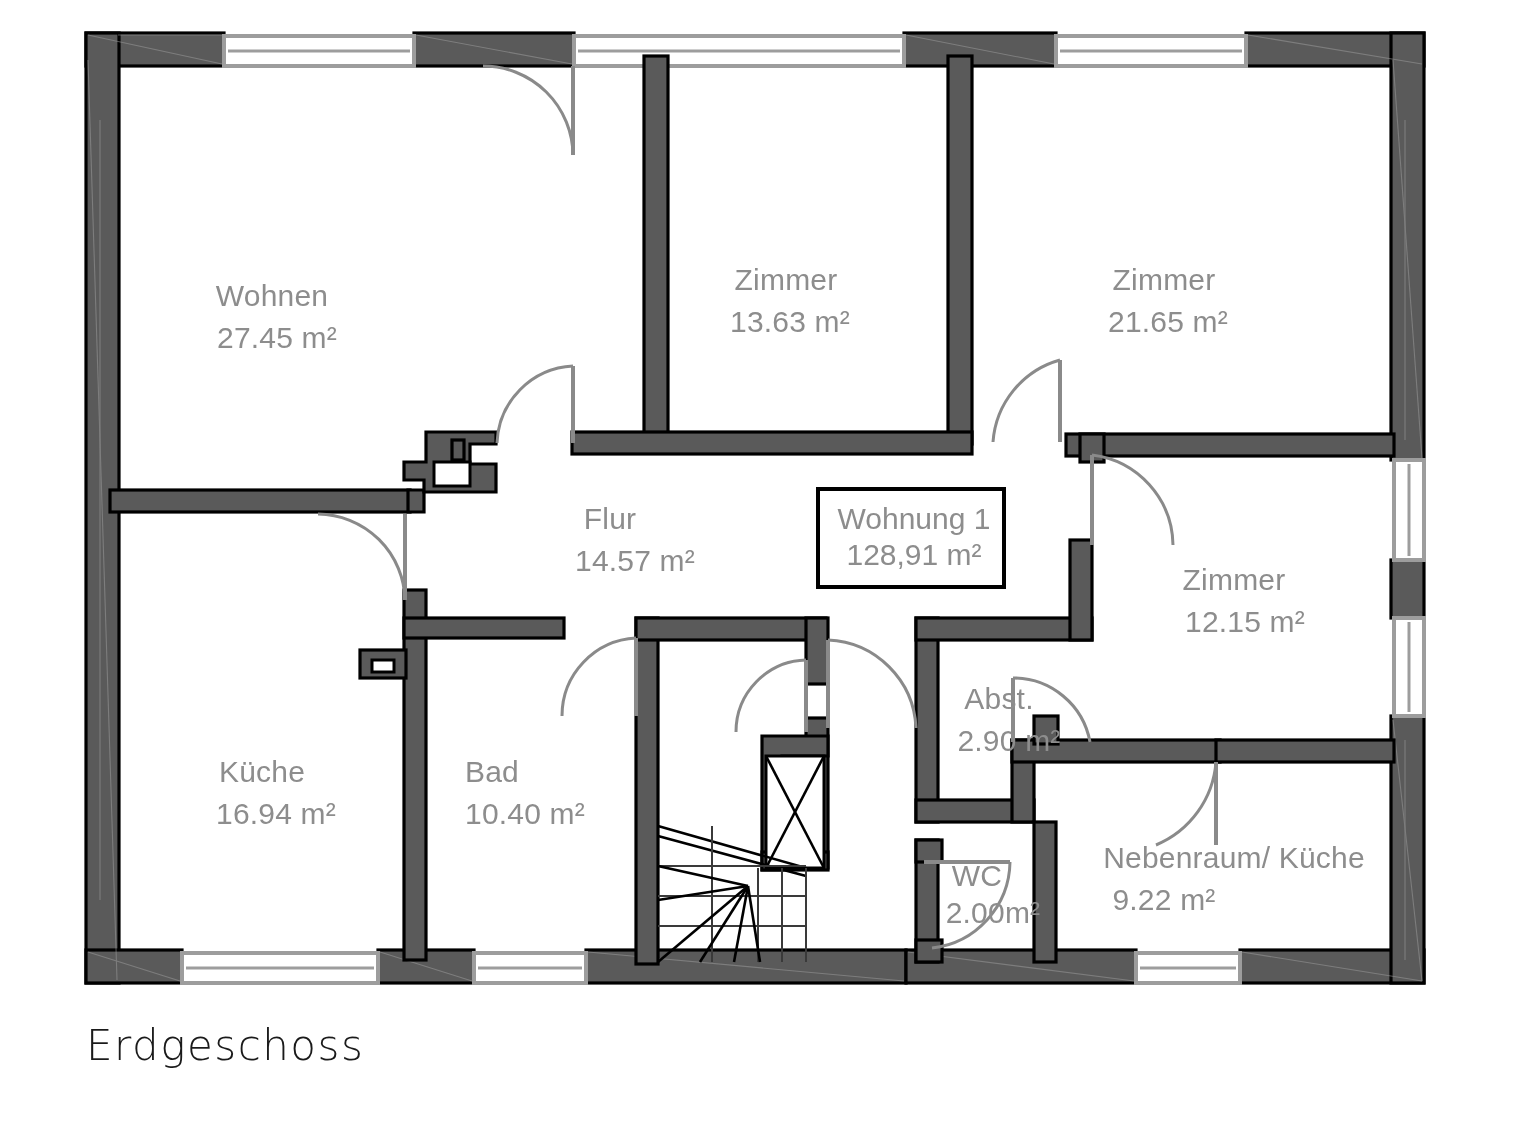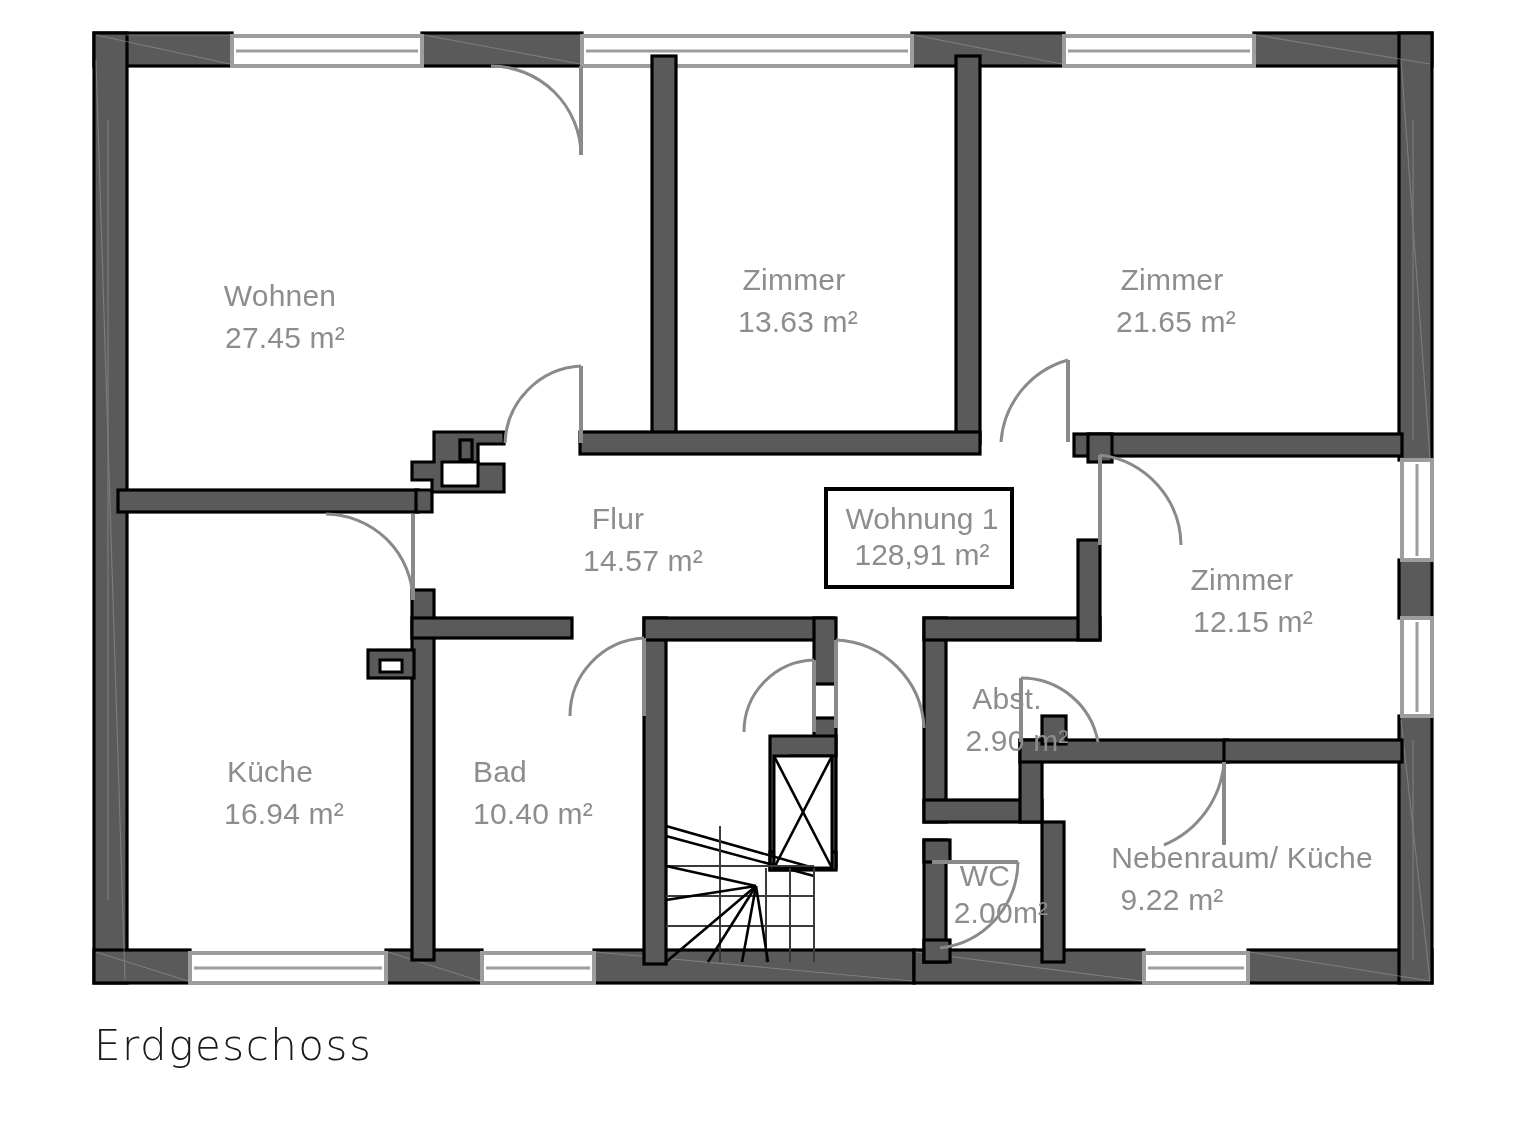--- a/index.html
+++ b/index.html
@@ -9,21 +9,21 @@
   }
   body {
     width: 1530px;
     height: 1146px;
     font-family: "Liberation Sans", sans-serif;
     overflow: hidden;
     position: relative;
   }
   #plan-root {
     position: absolute;
-    left: 8px;
+    left: 0;
     top: 0;
     width: 1520px;
     height: 1146px;
   }
   svg.floorplan {
     display: block;
     width: 1530px;
     height: 1146px;
   }
   .room-label-name,

